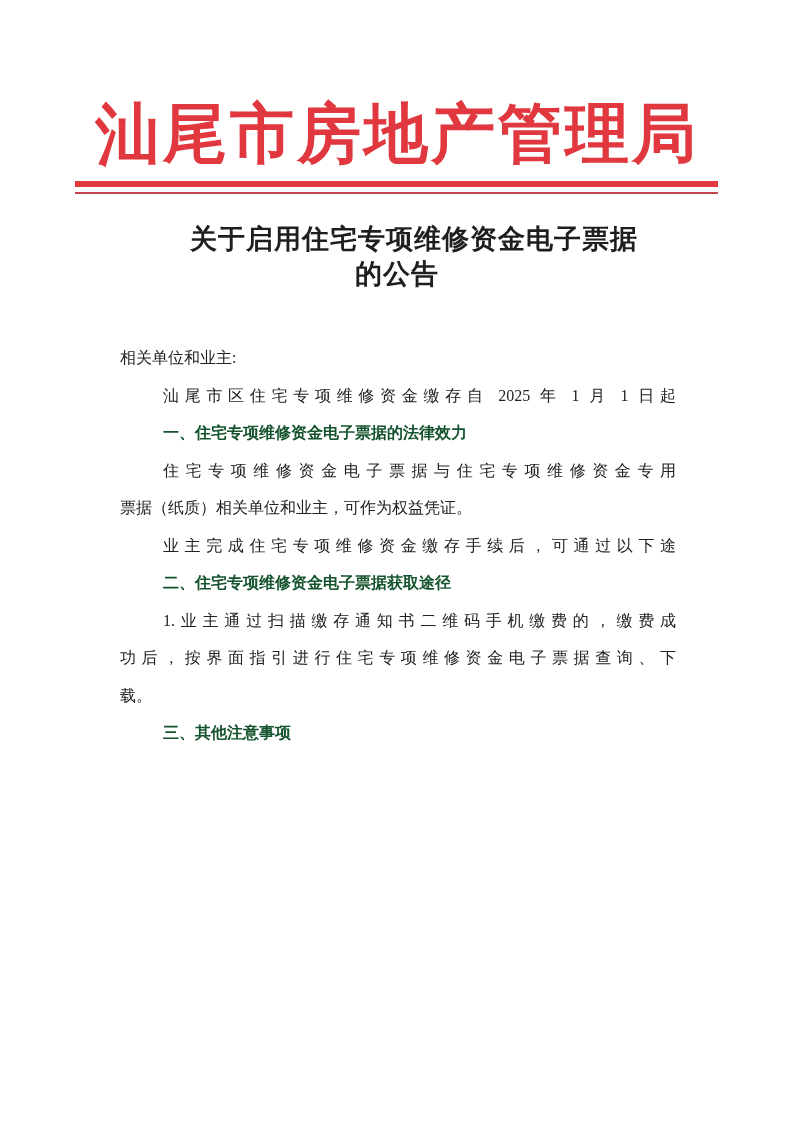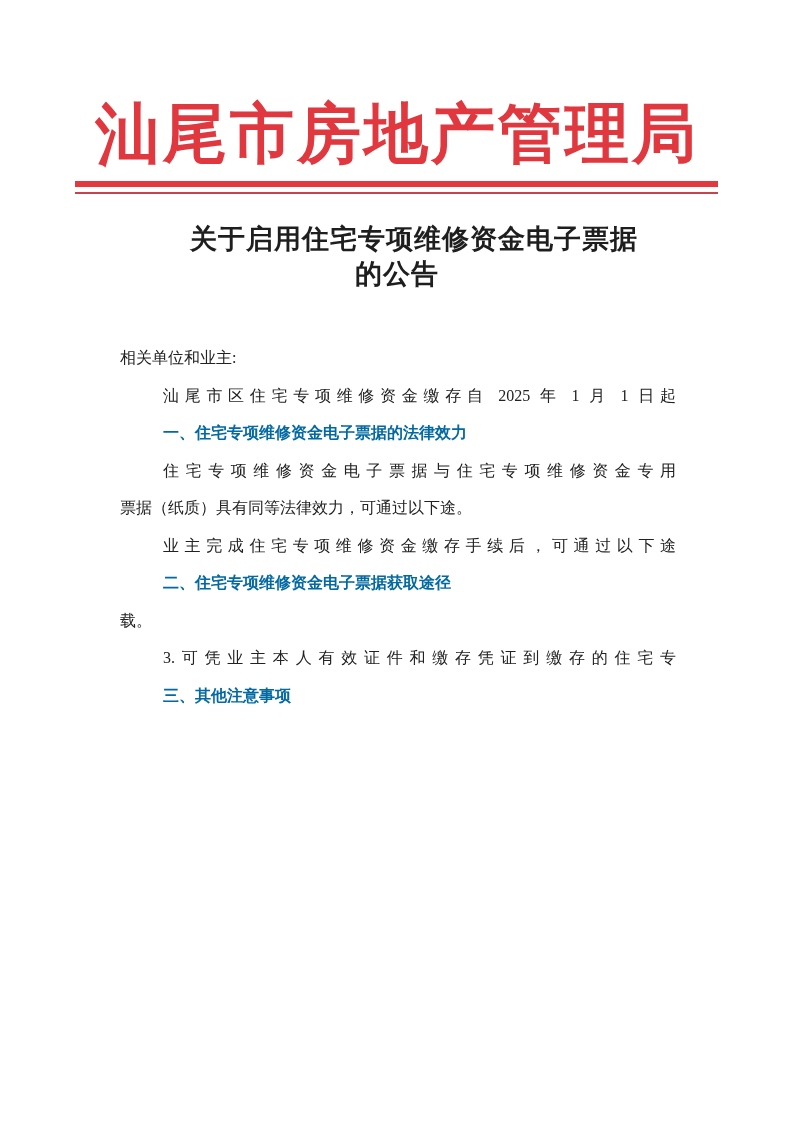--- a/index.html
+++ b/index.html
@@ -78,21 +78,21 @@
       color: #222222;
       white-space: nowrap;
       text-align: justify;
       text-align-last: justify;
       letter-spacing: 0px;
     }
     .line.indent { padding-left: 43px; }
     .line.last { text-align-last: left; }
     .line.heading {
       font-weight: bold;
-      color: #0369a1;
+      color: #14532d;
       text-align-last: left;
       padding-left: 43px;
     }
     .line.url { letter-spacing: 0.5px; }
   </style>
 </head>
 <body>
 
 <div class="masthead">
   <span>汕</span>
@@ -111,24 +111,25 @@
 
 <div class="title l1">关于启用住宅专项维修资金电子票据</div>
 <div class="title l2">的公告</div>
 
 <div class="body-text">
   <div class="line last">相关单位和业主:</div>
   <div class="line indent">汕尾市区住宅专项维修资金缴存自 2025 年 1 月 1 日起</div>
 
   <div class="line heading">一、住宅专项维修资金电子票据的法律效力</div>
   <div class="line indent">住宅专项维修资金电子票据与住宅专项维修资金专用</div>
-  <div class="line last">票据（纸质）具有同等法律效力，可通过以下途。</div>
+  <div class="line last">票据（纸质）相关单位和业主，可作为权益凭证。</div>
 
   <div class="line indent">业主完成住宅专项维修资金缴存手续后，可通过以下途</div>
   <div class="line heading">二、住宅专项维修资金电子票据获取途径</div>
 
+  <div class="line indent">1.业主通过扫描缴存通知书二维码手机缴费的，缴费成</div>
+  <div class="line">功后，按界面指引进行住宅专项维修资金电子票据查询、下</div>
   <div class="line last">载。</div>
 
 
-  <div class="line indent">3.可凭业主本人有效证件和缴存凭证到缴存的住宅专</div>
 
   <div class="line heading">三、其他注意事项</div>
 </div>
 
 </body></html>

